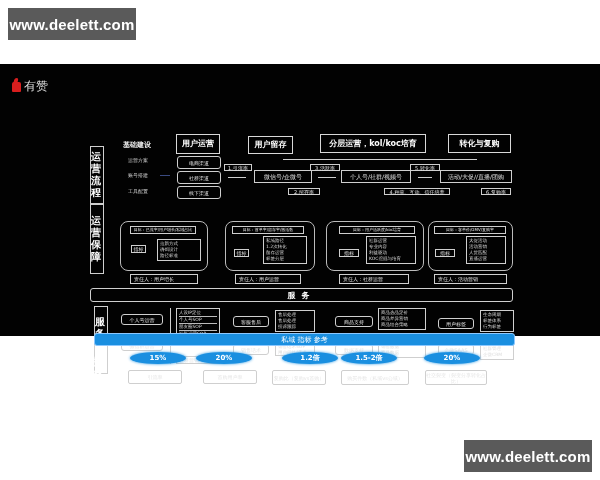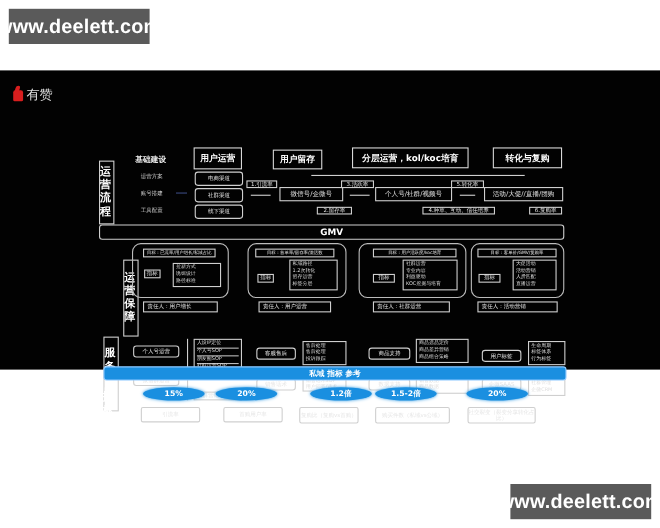--- a/index.html
+++ b/index.html
@@ -1,34 +1,34 @@
 <!DOCTYPE html>
 <html><head>
 <meta charset="utf-8">
 <style>
   html,body{margin:0;padding:0;}
   body{width:600px;height:480px;background:#fff;position:relative;overflow:hidden;font-family:"DejaVu Sans",sans-serif;}
-  .wm{position:absolute;background:#5a5a5a;color:#fff;font-family:"Liberation Sans",sans-serif;font-size:18px;font-weight:bold;display:flex;align-items:center;justify-content:center;letter-spacing:0.2px;}
+  .wm{position:absolute;background:#5a5a5a;color:#fff;font-family:"Liberation Sans",sans-serif;font-size:15px;font-weight:bold;display:flex;align-items:center;justify-content:center;letter-spacing:0.2px;}
   .slide{position:absolute;left:0;top:64px;width:600px;height:272px;background:#020202;color:#e8e8e8;padding-left:40px;}
   .abs{position:absolute;}
   .brand{left:12px;top:14px;display:flex;align-items:center;font-size:12px;color:#ddd;}
   .thumb{width:9px;height:10px;background:#d81e1e;border-radius:2px 2px 1px 1px;margin-right:3px;position:relative;}
   .thumb:before{content:"";position:absolute;left:2px;top:-4px;width:4px;height:5px;background:#d81e1e;border-radius:2px 2px 0 0;transform:skewX(-15deg);}
   .title{left:74px;top:35px;font-size:17px;font-weight:bold;color:#fff;display:flex;align-items:center;letter-spacing:1px;}
   .tri{width:0;height:0;border-left:4px solid transparent;border-right:4px solid transparent;border-top:6px solid #6b8cff;margin-right:4px;}
   .box{position:absolute;border:1px solid #cfcfcf;color:#e6e6e6;display:flex;align-items:center;justify-content:center;text-align:center;box-sizing:border-box;font-size:5px;line-height:6px;}
   .hdr{font-size:8px;font-weight:bold;color:#fff;border-color:#d8d8d8;}
   .side{position:absolute;border:1px solid #cfcfcf;width:14px;box-sizing:border-box;color:#fff;font-size:10px;font-weight:bold;line-height:12px;display:flex;flex-direction:column;align-items:center;justify-content:center;}
   .label-sm{position:absolute;font-size:5px;color:#ccc;}
   .band{position:absolute;border:1px solid #cfcfcf;border-radius:3px;box-sizing:border-box;display:flex;align-items:center;justify-content:center;color:#fff;font-weight:bold;font-size:8px;}
   .round{position:absolute;border:1px solid #bcbcbc;border-radius:8px;box-sizing:border-box;}
   .hline{position:absolute;height:1px;background:#cfcfcf;}
   .vline{position:absolute;width:1px;background:#cfcfcf;}
   .pill{position:absolute;background:#1a8fe0;border-radius:50%;color:#fff;font-size:7px;font-weight:bold;display:flex;align-items:center;justify-content:center;box-shadow:0 0 3px #1a8fe0;}
-  .blue-band{position:absolute;background:#1a8fe0;border-radius:3px;color:#fff;font-size:7px;font-weight:bold;display:flex;align-items:center;justify-content:center;border:1px solid #8cc8ff;box-sizing:border-box;}
+  .blue-band{position:absolute;background:#1a8fe0;border-radius:3px;color:#fff;font-size:7px;font-weight:normal;display:flex;align-items:center;justify-content:center;border:1px solid #8cc8ff;box-sizing:border-box;}
   .stack{position:absolute;border:1px solid #cfcfcf;box-sizing:border-box;font-size:4.5px;line-height:6px;color:#ddd;padding:1px 2px;}
   .stack div{white-space:nowrap;}
   .bullet-row{border-bottom:1px solid #bbb;}
 </style>
 </head>
 <body>
 
 <div class="wm" style="left:8px;top:8px;width:128px;height:32px;">www.deelett.com</div>
 
 <div class="slide">
@@ -64,23 +64,22 @@
   <div class="box" style="left:310px;top:100px;width:30px;height:7px;">3.活跃率</div>
   <div class="hline" style="left:318px;top:113px;width:18px;"></div>
   <div class="box" style="left:341px;top:106px;width:70px;height:13px;font-size:6px;">个人号/社群/视频号</div>
   <div class="box" style="left:384px;top:124px;width:66px;height:7px;">4.种草、互动、信任培养</div>
 
   <div class="box" style="left:410px;top:100px;width:30px;height:7px;">5.转化率</div>
   <div class="hline" style="left:418px;top:113px;width:14px;"></div>
   <div class="box" style="left:440px;top:106px;width:72px;height:13px;font-size:6px;">活动/大促//直播/团购</div>
   <div class="box" style="left:481px;top:124px;width:30px;height:7px;">6.复购率</div>
 
-  <div class="band" style="left:90px;top:140px;width:423px;height:14px;">GMV</div>
-
-  <div class="side" style="left:90px;top:172px;height:70px;margin-left:22px;">
+
+  <div class="side" style="left:90px;top:140px;height:70px;">
     <span>运营保障</span>
   </div>
 
   <div class="round" style="left:120px;top:157px;width:88px;height:50px;"></div>
   <div class="box" style="left:130px;top:162px;width:66px;height:8px;font-size:4px;">目标：已流率/用户增长/私域占比</div>
   <div class="box" style="left:131px;top:181px;width:15px;height:8px;">指标</div>
   <div class="stack" style="left:157px;top:175px;width:44px;height:22px;">
     <div>拉新方式</div>
     <div>诱饵设计</div>
     <div>路径标准</div>
@@ -113,20 +112,21 @@
   <div class="box" style="left:434px;top:162px;width:72px;height:8px;font-size:4px;">目标：客单价/GMV/复购率</div>
   <div class="box" style="left:435px;top:185px;width:20px;height:8px;">指标</div>
   <div class="stack" style="left:466px;top:172px;width:40px;height:28px;">
     <div>大促活动</div>
     <div>活动营销</div>
     <div>人货匹配</div>
     <div>直播运营</div>
   </div>
   <div class="box" style="left:434px;top:210px;width:73px;height:10px;justify-content:flex-start;padding-left:3px;">责任人：活动营销</div>
 
+  <div class="band" style="left:90px;top:224px;width:423px;height:14px;letter-spacing:6px;">服务</div>
 
   <div class="side" style="left:94px;top:242px;height:68px;">
     <span>服务保障</span>
   </div>
 
   <div class="box" style="left:121px;top:250px;width:42px;height:11px;border-radius:3px;">个人号运营</div>
   <div class="stack" style="left:176px;top:244px;width:44px;height:32px;">
     <div class="bullet-row">人设IP定位</div>
     <div class="bullet-row">个人号SOP</div>
     <div class="bullet-row">朋友圈SOP</div>

